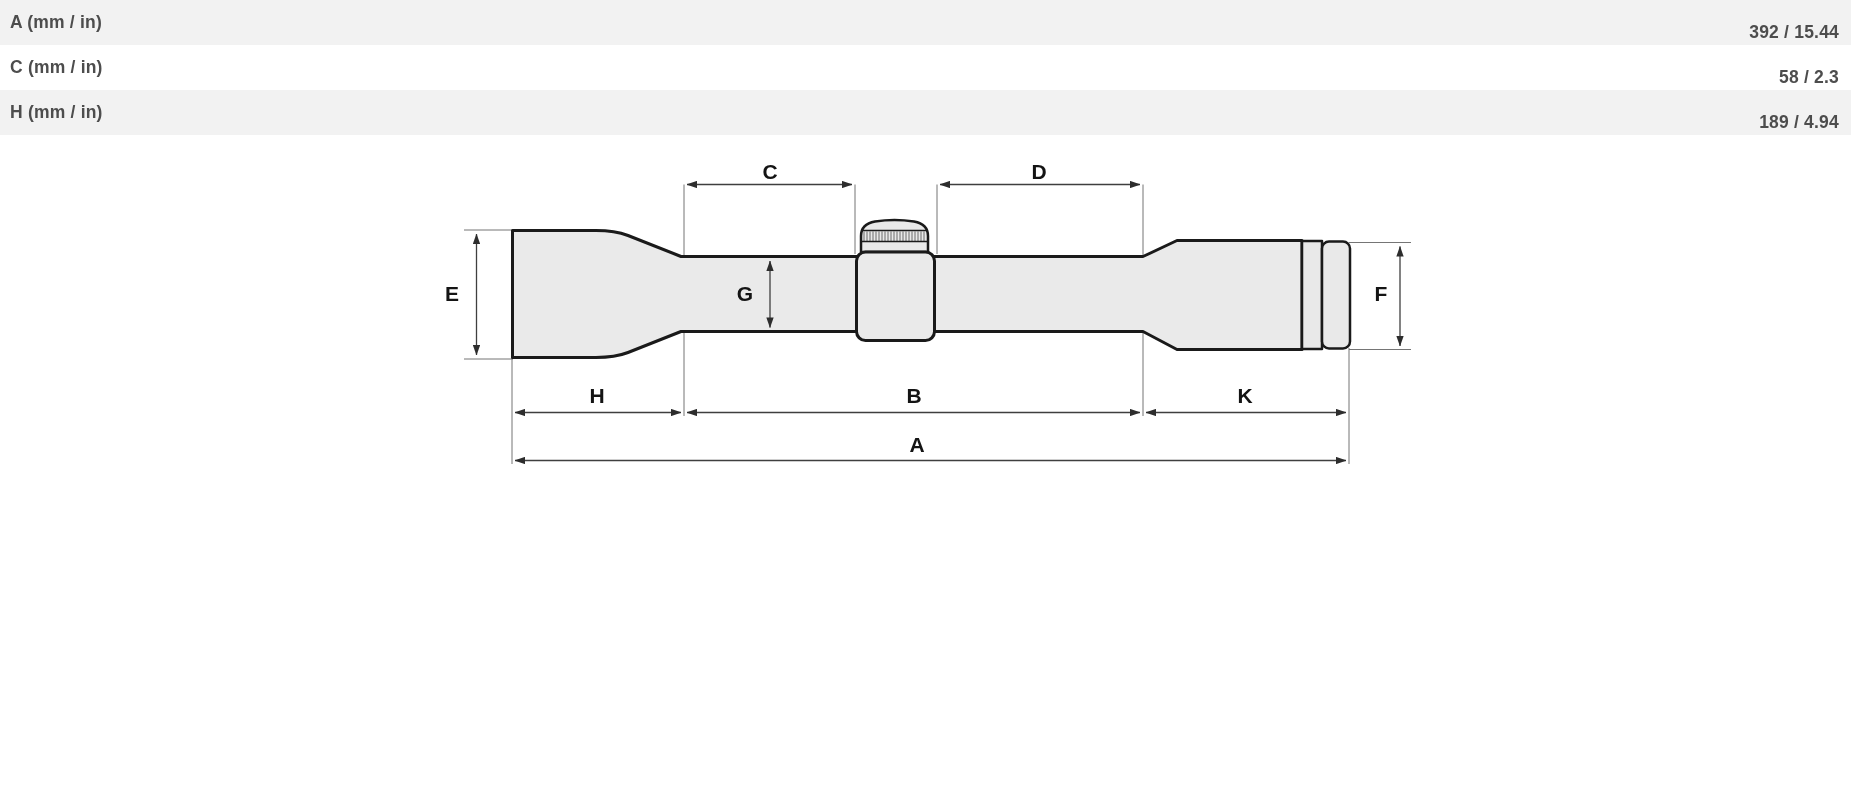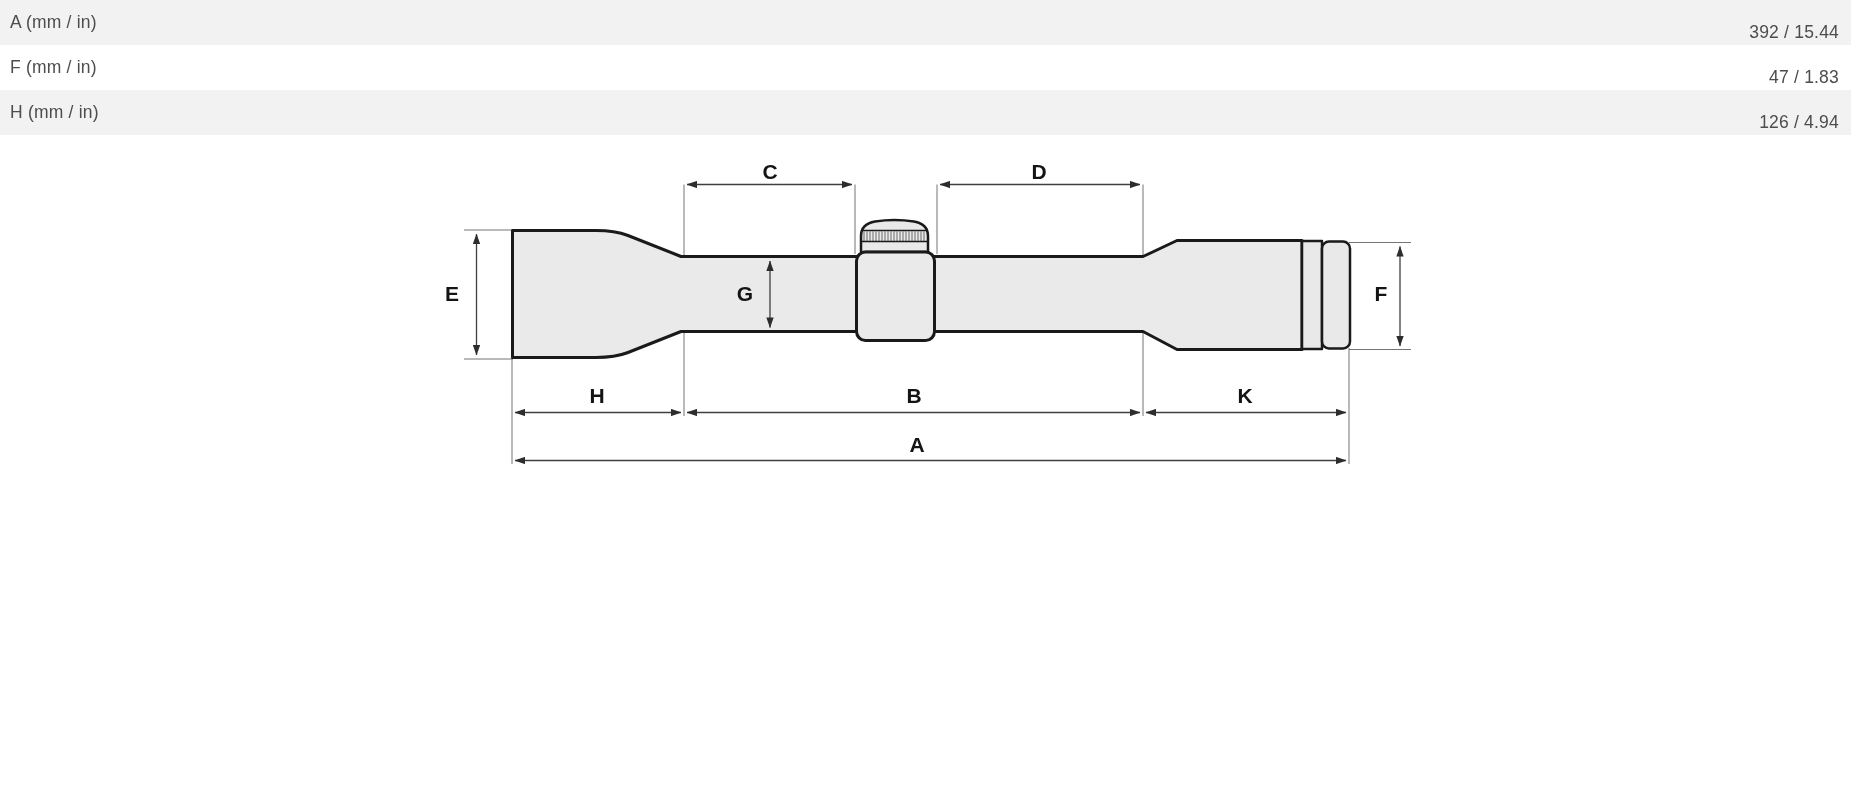--- a/index.html
+++ b/index.html
@@ -11,20 +11,21 @@
   .spec-table{width:1851px;}
   .spec-row{
     height:45px;
     display:flex;align-items:center;justify-content:space-between;
     box-sizing:border-box;
     padding:0 12px 0 10px;
     font-size:17.5px;
     color:#4d4d4d;
     background:#ffffff;
     letter-spacing:.2px;
+    font-weight:bold;
   }
   .spec-row:nth-child(odd){background:#f2f2f2;}
   .spec-label{white-space:nowrap;}
   .spec-value{white-space:nowrap;margin-top:20px;}
   .diagram-wrap{width:1851px;height:394px;}
   svg text{
     font-family:"Liberation Sans", sans-serif;
     font-weight:700;
     font-size:21px;
     fill:#141414;
@@ -39,32 +40,32 @@
 <body>
 
 <div class="spec-table">
 
     <div class="spec-row">
       <span class="spec-label">A (mm / in)</span>
       <span class="spec-value">392 / 15.44</span>
     </div>
 
 
+    <div class="spec-row">
+      <span class="spec-label">C (mm / in)</span>
+      <span class="spec-value">58 / 2.3</span>
+    </div>
+
+
 
 
 
     <div class="spec-row">
-      <span class="spec-label">F (mm / in)</span>
-      <span class="spec-value">47 / 1.83</span>
-    </div>
-
-
-    <div class="spec-row">
       <span class="spec-label">H (mm / in)</span>
-      <span class="spec-value">126 / 4.94</span>
+      <span class="spec-value">189 / 4.94</span>
     </div>
 
   </div>
 
 <div class="diagram-wrap">
 <svg width="1851" height="394" viewBox="0 0 1851 394" xmlns="http://www.w3.org/2000/svg">
   <defs>
     <marker id="arr" viewBox="0 0 10 7" refX="9.6" refY="3.5" markerWidth="10.5" markerHeight="7.4" orient="auto-start-reverse" markerUnits="userSpaceOnUse">
       <path d="M0,0 L10,3.5 L0,7 Z" fill="#2d2d2d"></path>
     </marker>

